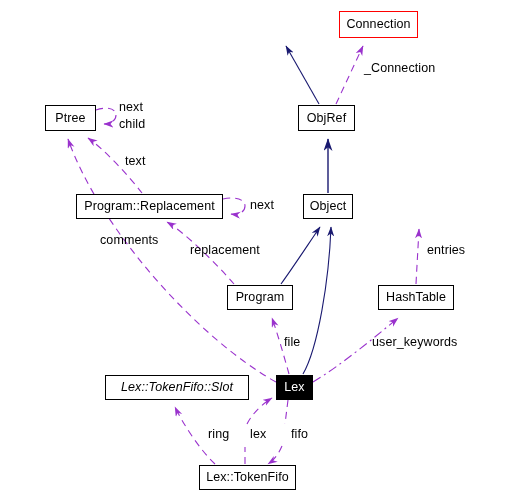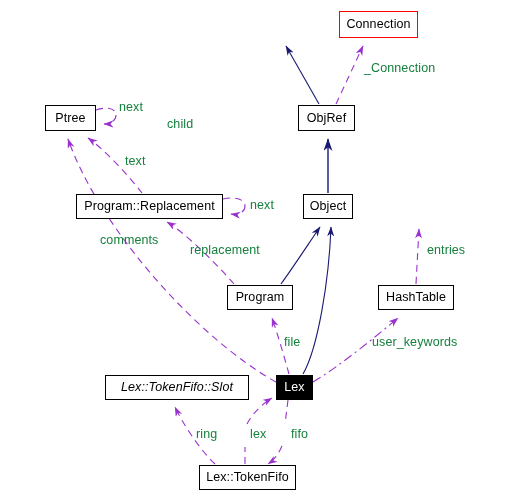--- a/index.html
+++ b/index.html
@@ -41,21 +41,21 @@
     border-color: #000000;
     color: #ffffff;
   }
   .node.external {
     border-color: #ff0000;
   }
   .edge-label {
     position: absolute;
     font-size: 12.5px;
     line-height: 1;
-    color: #15803d;
+    color: #000000;
     white-space: nowrap;
     background: transparent;
     letter-spacing: 0.1px;
   }
 </style>
 </head>
 <body>
 
 <div id="diagram-root">
 
@@ -126,35 +126,35 @@
   <div class="node" style="left:105px; top:375px; width:144px; height:25px;font-style:italic;">Lex::TokenFifo::Slot</div>
 
   <div class="node highlight" style="left:276px; top:375px; width:37px; height:25px;">Lex</div>
 
   <div class="node" style="left:199px; top:465px; width:97px; height:25px;">Lex::TokenFifo</div>
 
   <div class="edge-label" style="left:364px; top:62px;">_Connection</div>
 
   <div class="edge-label" style="left:119px; top:101px;">next</div>
 
-  <div class="edge-label" style="left:119px; top:118px;margin-left:48px;">child</div>
+  <div class="edge-label" style="left:119px; top:118px;">child</div>
 
   <div class="edge-label" style="left:125px; top:155px;">text</div>
 
   <div class="edge-label" style="left:250px; top:199px;">next</div>
 
   <div class="edge-label" style="left:427px; top:244px;">entries</div>
 
   <div class="edge-label" style="left:100px; top:234px;">comments</div>
 
   <div class="edge-label" style="left:190px; top:244px;">replacement</div>
 
   <div class="edge-label" style="left:284px; top:336px;">file</div>
 
   <div class="edge-label" style="left:372px; top:336px;">user_keywords</div>
 
-  <div class="edge-label" style="left:196px; top:428px;">ring</div>
+  <div class="edge-label" style="left:208px; top:428px;">ring</div>
 
   <div class="edge-label" style="left:250px; top:428px;">lex</div>
 
   <div class="edge-label" style="left:291px; top:428px;">fifo</div>
 
 </div>
 
 </body></html>

